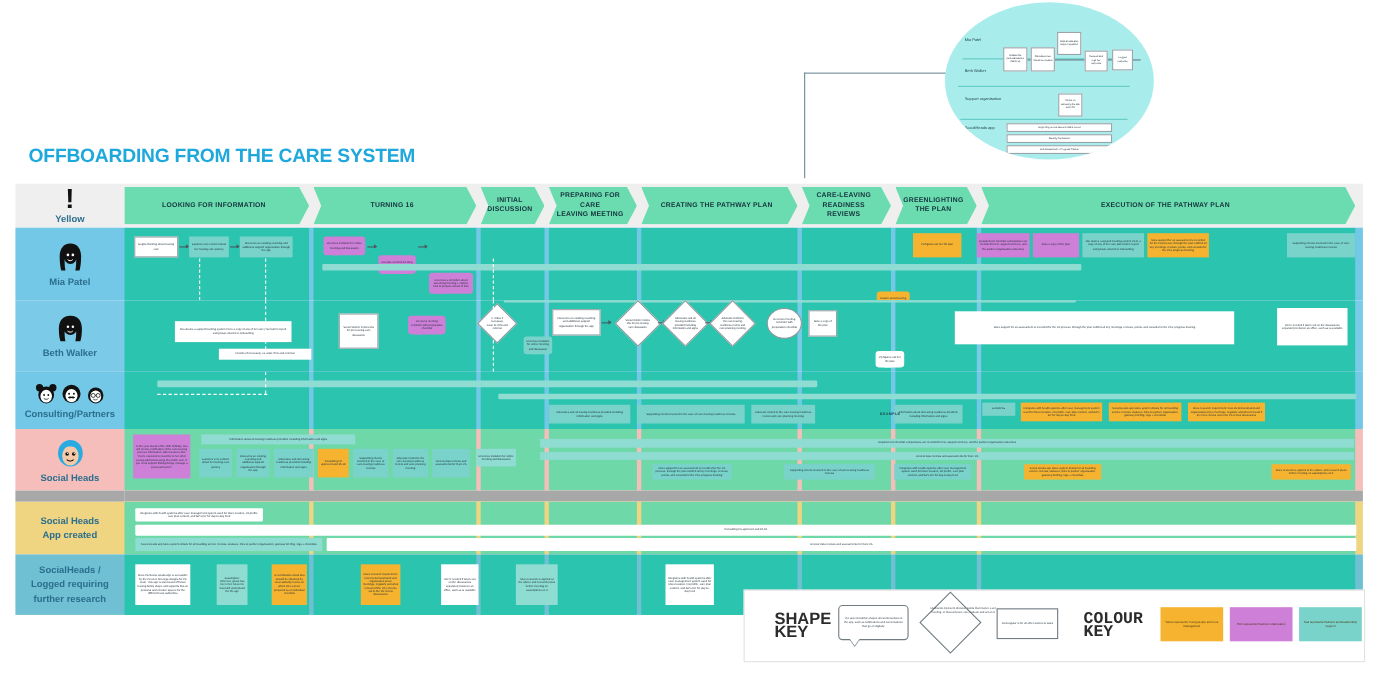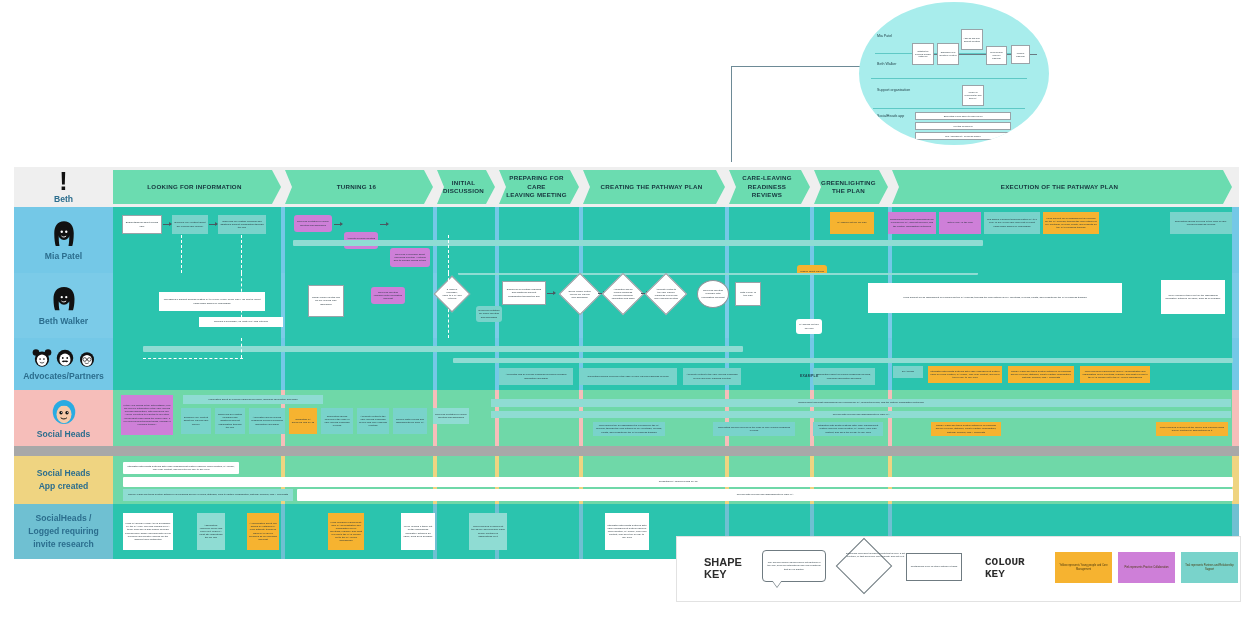--- a/index.html
+++ b/index.html
@@ -124,21 +124,21 @@
   }
   .inset-line{position:absolute;height:0.5px;background:#6a7a82;}
   .connector{position:absolute;border:0.7px solid #6d8a96;border-right:none;border-bottom:none;}
 
   
   .keypanel{
     position:absolute;left:676px;top:536px;width:563px;height:64px;
     background:#ffffff;border:0.8px solid #E2E2E2;
   }
   .key-title{
-    position:absolute;font-size:11px;font-weight:bold;color:#2b2b2b;
+    position:absolute;font-size:15px;font-weight:bold;color:#2b2b2b;
     line-height:11.5px;
   }
   .key-shape{position:absolute;box-sizing:border-box;}
   .key-bubble{
     background:#fff;border:0.7px solid #6f7b81;border-radius:4px;
     font-size:2.5px;line-height:3.1px;color:#2a3a42;text-align:center;
     display:flex;align-items:center;justify-content:center;padding:3px;
   }
   .key-bubble::after{
     content:"";position:absolute;left:9px;bottom:-6px;
@@ -162,20 +162,21 @@
     position:absolute;font-size:2.6px;line-height:3.4px;color:#4a3a10;
     text-align:center;display:flex;align-items:center;justify-content:center;
     padding:3px;box-sizing:border-box;
   }
 </style>
 </head>
 <body>
 
 <div id="canvas">
 
+  <div class="board-title">OFFBOARDING FROM THE CARE SYSTEM</div>
 
   <div class="connector" style="left:731px;top:66px;width:215px;height:95px;"></div>
   <div style="position:absolute;left:940px;top:64px;width:5px;height:4px;
               border-left:4px solid #6d8a96;border-top:3px solid transparent;border-bottom:3px solid transparent;"></div>
 
   <div class="inset">
     <div class="inset-lane-label" style="left:18px;top:32px;">Mia Patel</div>
     <div class="inset-div" style="left:16px;top:51px;width:148px;"></div>
     <div class="inset-lane-label" style="left:18px;top:60px;">Beth Walker</div>
     <div class="inset-div" style="left:12px;top:76px;width:156px;"></div>
@@ -195,21 +196,21 @@
     <div class="inset-node" style="left:56px;top:110px;width:96px;height:8px;">Supporting record saved to Mia's record</div>
     <div class="inset-node" style="left:56px;top:120px;width:96px;height:8px;">Meeting Reminders</div>
     <div class="inset-node" style="left:56px;top:130px;width:96px;height:8px;">Self-Assessment + Progress Tracker</div>
   </div>
 
   <div class="blueprint">
 
     <div class="lane fill-grey" style="top:0;height:40px;">
       <div class="lane-label">
         <span class="excl">!</span>
-        <span>Beth</span>
+        <span>Yellow</span>
       </div>
       <div class="phase-row">
         <div class="chev first" style="left:0;width:168px;">
             <span>LOOKING FOR INFORMATION</span>
           </div>
         <div class="chev" style="left:172px;width:148px;">
             <span>TURNING 16</span>
           </div>
         <div class="chev" style="left:324px;width:58px;">
             <span><span>INITIAL</span><br><span>DISCUSSION</span></span>
@@ -363,21 +364,21 @@
           </svg>
           <svg width="20" height="20" viewBox="0 0 40 40">
             <ellipse cx="20" cy="21" rx="14" ry="14.5" fill="#111"></ellipse>
             <ellipse cx="20" cy="23" rx="10" ry="11" fill="#fff"></ellipse>
             <circle cx="15.5" cy="21" r="3.6" fill="none" stroke="#111" stroke-width="1.4"></circle>
             <circle cx="24.5" cy="21" r="3.6" fill="none" stroke="#111" stroke-width="1.4"></circle>
             <path d="M19 21h2" stroke="#111" stroke-width="1.2"></path>
             <path d="M16 28c2 1.6 5 1.6 7 0" stroke="#111" stroke-width="1.3" fill="none" stroke-linecap="round"></path>
           </svg>
         </div>
-        <span>Advocates/Partners</span>
+        <span>Consulting/Partners</span>
       </div>
       <div class="lane-body">
         <div class="col g1" style="left:0;width:168px;"></div>
         <div class="col g1" style="left:172px;width:148px;"></div>
         <div class="col g1" style="left:324px;width:58px;"></div>
         <div class="col g1" style="left:386px;width:80px;"></div>
         <div class="col g1" style="left:470px;width:142px;"></div>
         <div class="col g1" style="left:616px;width:81px;"></div>
         <div class="col g1" style="left:701px;width:74px;"></div>
         <div class="col g1" style="left:779px;width:340px;"></div>
@@ -471,21 +472,21 @@
         <div class="node n-barwhite" style="left:10px;top:21px;width:1110px;height:10px;">Consulting PA approved and 16-18</div>
         <div class="node n-tealpale" style="left:10px;top:33px;width:170px;height:12px;">Social Heads app takes system details for all boarding service reviews, statuses, links to partner organisation, gateway briefing, logs + checklists</div>
         <div class="node n-barwhite" style="left:184px;top:33px;width:936px;height:12px;">Review data reviews and assessments for Care PA</div>
       </div>
     </div>
 
     <div class="lane fill-teal" style="top:337px;height:55px;">
       <div class="lane-label">
         <span>SocialHeads /</span>
         <span>Logged requiring</span>
-        <span>invite research</span>
+        <span>further research</span>
       </div>
       <div class="lane-body">
         <div class="col g1" style="left:0;width:168px;"></div>
         <div class="col g1" style="left:172px;width:148px;"></div>
         <div class="col g1" style="left:324px;width:58px;"></div>
         <div class="col g1" style="left:386px;width:80px;"></div>
         <div class="col g1" style="left:470px;width:142px;"></div>
         <div class="col g1" style="left:616px;width:81px;"></div>
         <div class="col g1" style="left:701px;width:74px;"></div>
         <div class="col g1" style="left:779px;width:340px;"></div>

